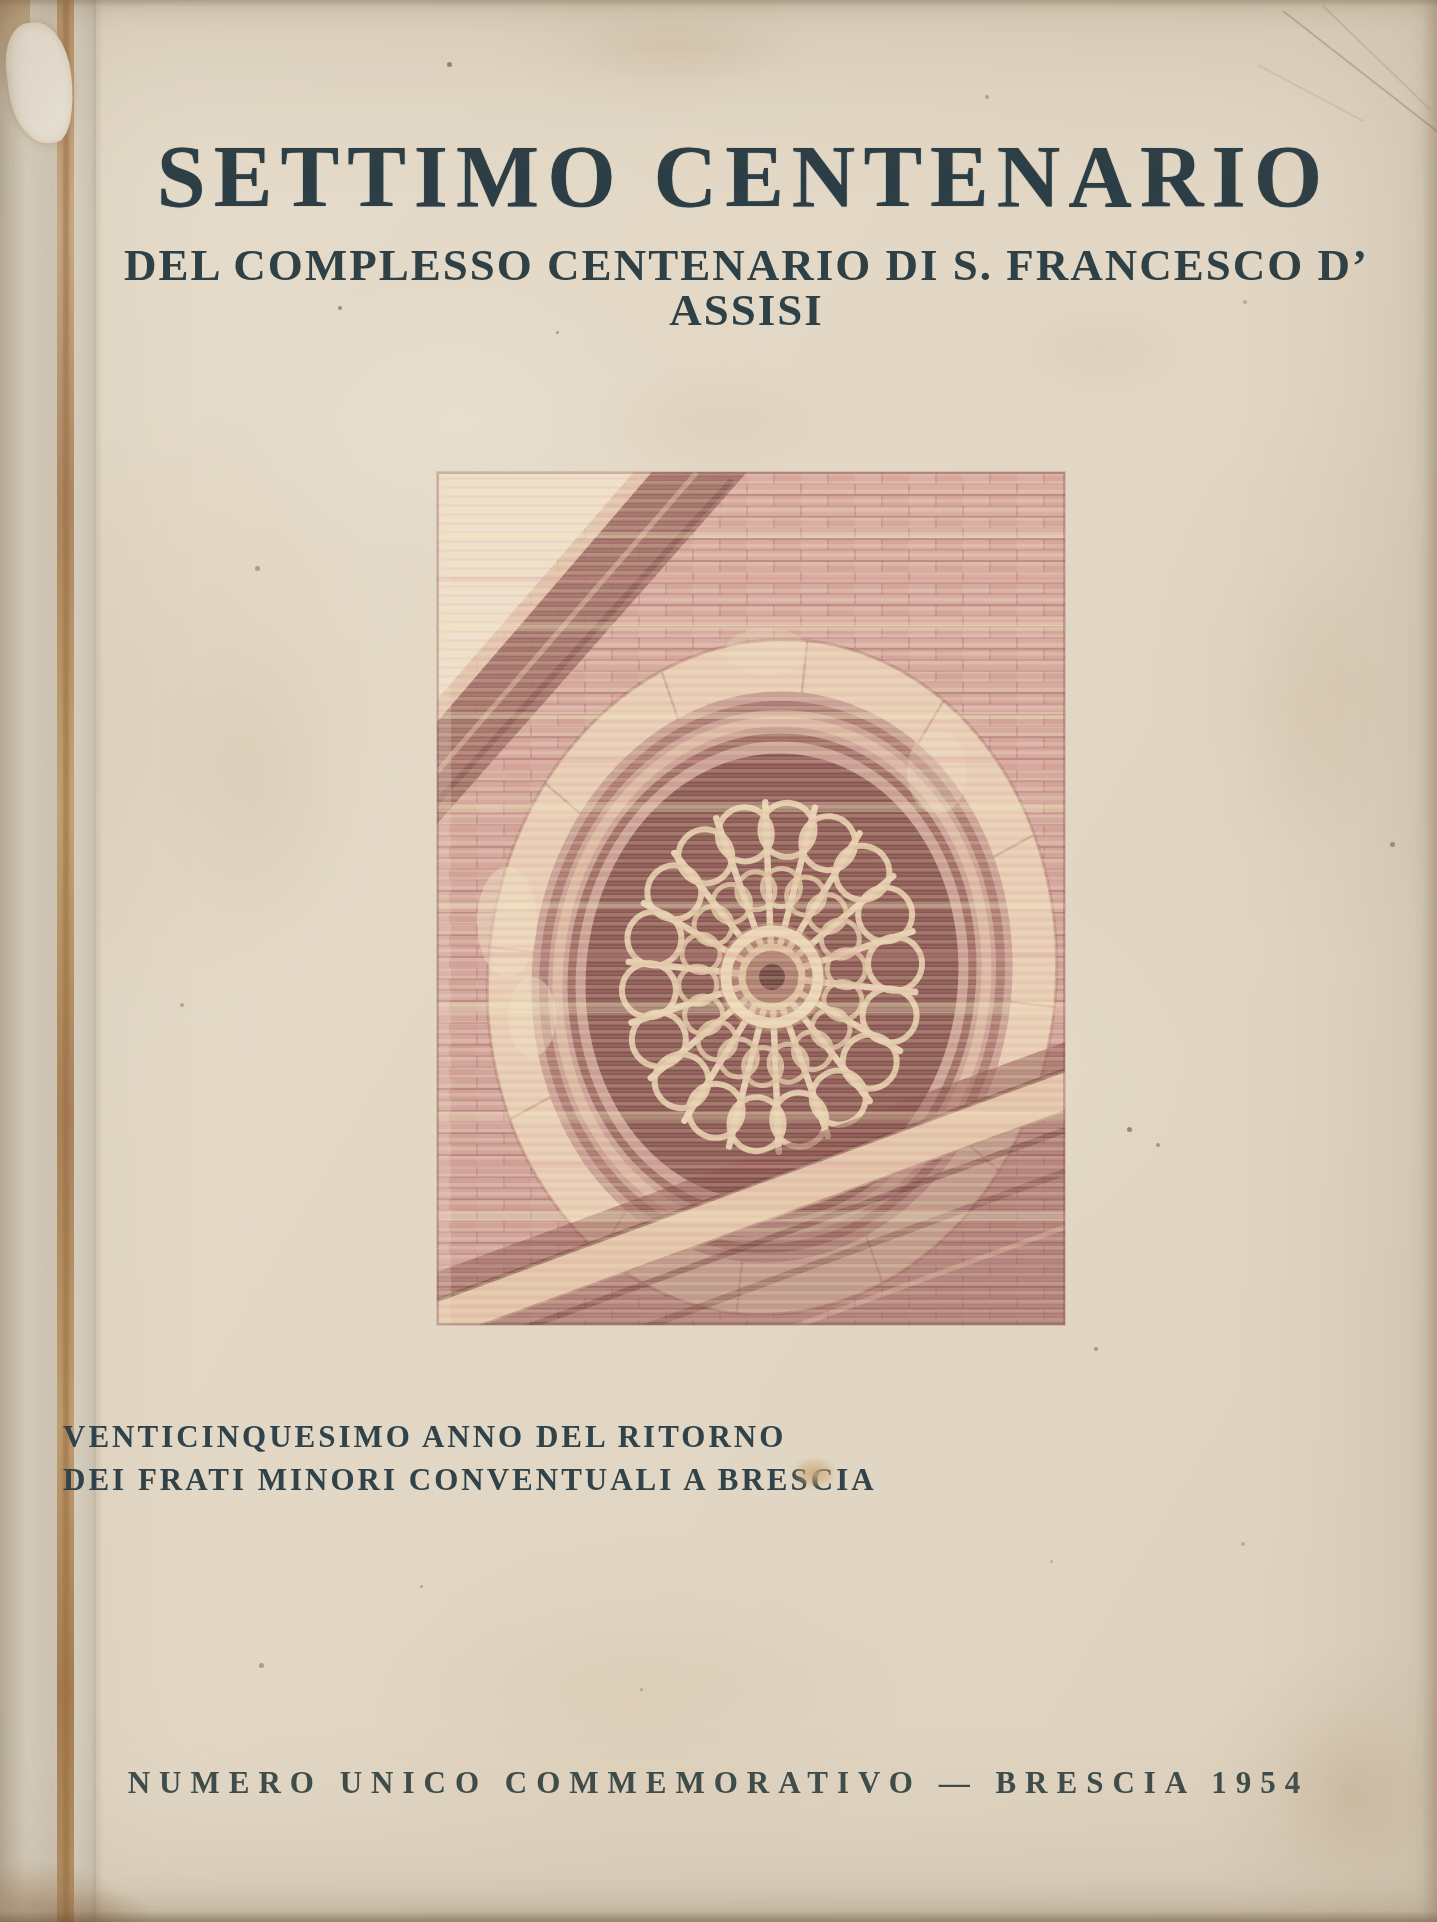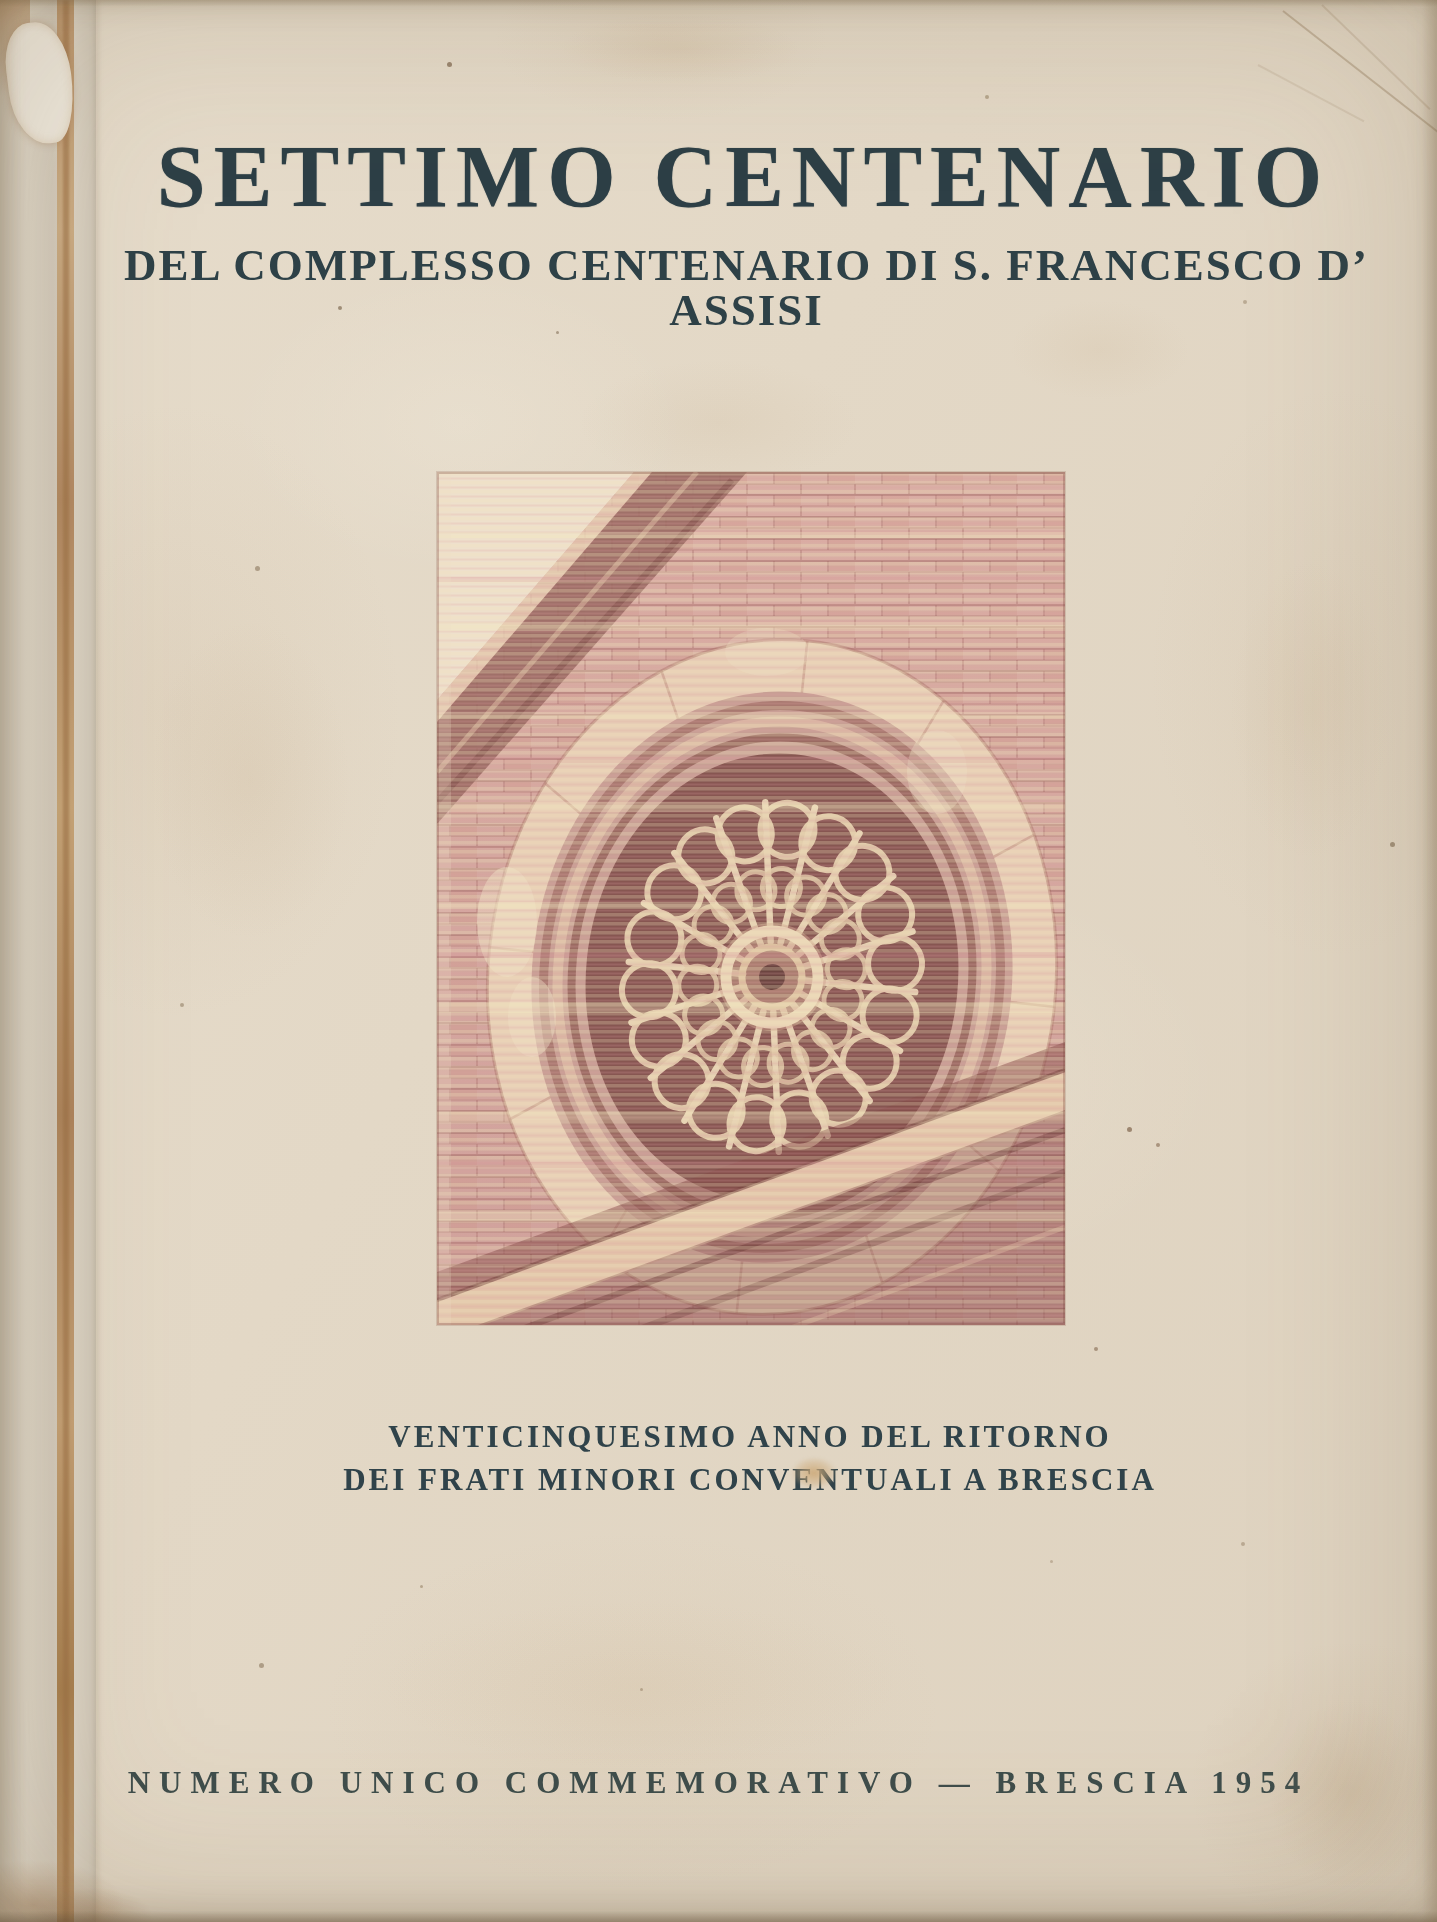--- a/index.html
+++ b/index.html
@@ -40,21 +40,21 @@
     background:linear-gradient(160deg,rgba(172,128,82,.65),rgba(172,128,82,0) 80%);}
   .spine-bottom-wear{position:absolute;left:0;top:1836px;width:170px;height:86px;
     background:radial-gradient(120px 60px at 20% 80%, rgba(165,125,85,.45), transparent 75%),
                radial-gradient(80px 40px at 55% 95%, rgba(150,110,70,.35), transparent 75%);}
   
   .title{position:absolute;left:50px;right:0;top:133px;text-align:center;
     font-size:88px;font-weight:bold;letter-spacing:8px;line-height:1;color:#2d3f46;
     text-shadow:0 0 1px rgba(45,63,70,.5);}
   .subtitle{position:absolute;left:56px;right:0;top:243px;text-align:center;
     font-size:45px;font-weight:bold;letter-spacing:2px;line-height:1;color:#2e4147;}
-  .caption{position:absolute;left:63px;right:0;top:1415px;text-align:center;
+  .caption{position:absolute;left:63px;right:0;top:1415px;
     font-size:31px;font-weight:bold;letter-spacing:3px;line-height:43px;color:#30434a;z-index:2;}
   .imprint{position:absolute;left:0;right:0;top:1766px;text-align:center;
     font-size:31px;font-weight:bold;letter-spacing:9px;line-height:1.1;color:#3e4d4b;}
   
   .photo{position:absolute;left:437px;top:472px;width:628px;height:853px;overflow:hidden;
     box-shadow:0 0 0 1px rgba(150,110,95,.25);}
   .photo svg{display:block;}
   
   .speck{position:absolute;border-radius:50%;pointer-events:none;}
   .blotch{position:absolute;border-radius:50%;pointer-events:none;}

